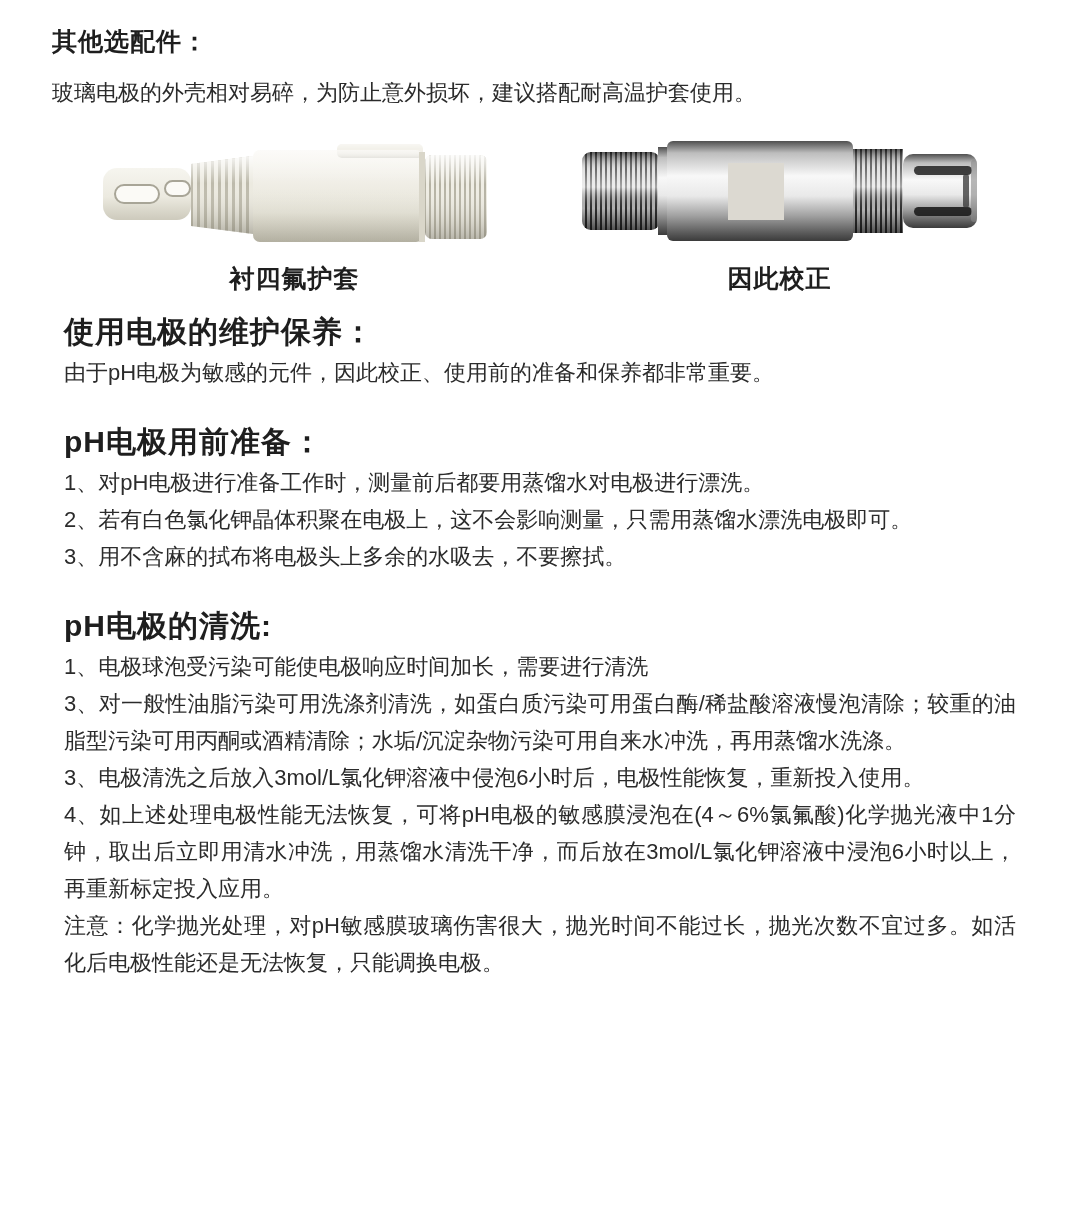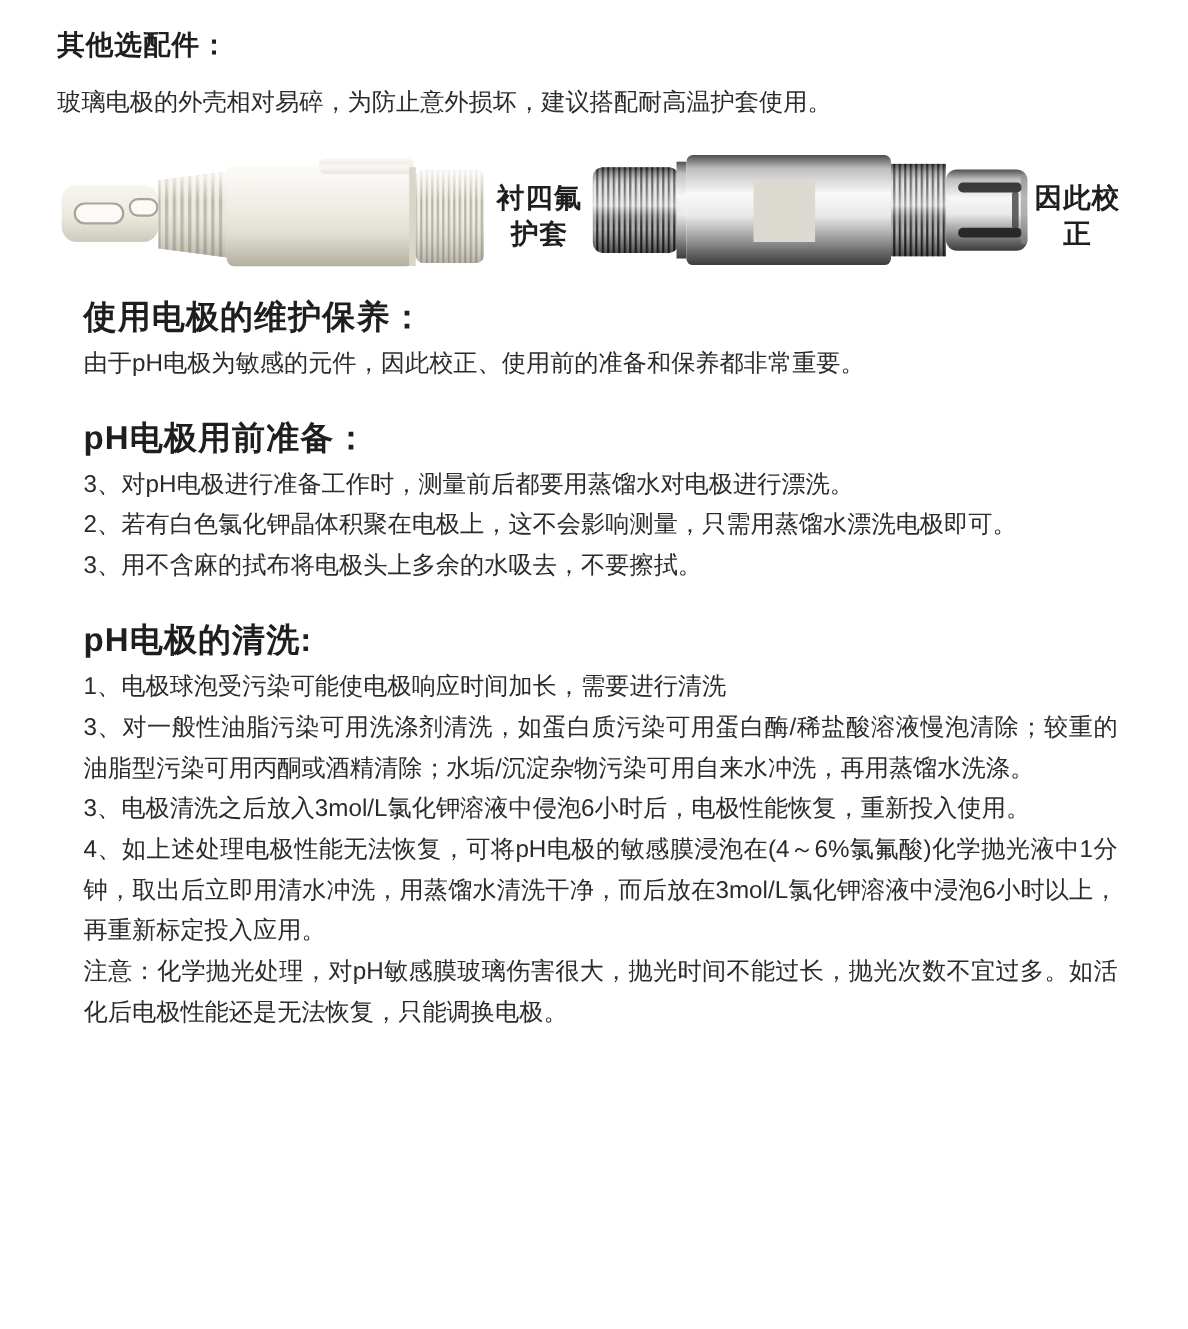--- a/index.html
+++ b/index.html
@@ -33,39 +33,39 @@
     margin: 18px 0 0 0;
   }
   .products-row {
     display: flex;
     margin-top: 20px;
   }
   .product-fig {
     width: 50%;
     margin: 0;
     display: flex;
-    flex-direction: row;
+    flex-direction: column;
     align-items: center;
   }
   .imgbox {
     height: 122px;
     display: flex;
     align-items: center;
     justify-content: center;
   }
   .product-fig figcaption {
     margin-top: 10px;
     font-size: 25px;
     font-weight: 700;
     color: #1e1e1e;
     text-align: center;
     letter-spacing: 1px;
   }
   .sub {
-    margin-left: 24px;
+    margin-left: 12px;
     margin-right: 6px;
   }
   .section-heading {
     font-size: 30px;
     font-weight: 700;
     color: #1e1e1e;
     line-height: 34px;
     margin: 0 0 5px 0;
     letter-spacing: 1px;
   }
@@ -194,21 +194,21 @@
 
   <section class="sub sec-maintenance">
     <h2 class="section-heading">使用电极的维护保养：</h2>
     <p class="body-text">由于pH电极为敏感的元件，因此校正、使用前的准备和保养都非常重要。</p>
   </section>
 
 
   <section class="sub sec-block">
     <h2 class="section-heading">pH电极用前准备：</h2>
     <div class="list">
-      <p class="body-text">3、对pH电极进行准备工作时，测量前后都要用蒸馏水对电极进行漂洗。</p>
+      <p class="body-text">1、对pH电极进行准备工作时，测量前后都要用蒸馏水对电极进行漂洗。</p>
       <p class="body-text">2、若有白色氯化钾晶体积聚在电极上，这不会影响测量，只需用蒸馏水漂洗电极即可。</p>
       <p class="body-text">3、用不含麻的拭布将电极头上多余的水吸去，不要擦拭。</p>
     </div>
   </section>
 
   <section class="sub sec-block">
     <h2 class="section-heading">pH电极的清洗:</h2>
     <div class="list">
       <p class="body-text">1、电极球泡受污染可能使电极响应时间加长，需要进行清洗</p>
       <p class="body-text">3、对一般性油脂污染可用洗涤剂清洗，如蛋白质污染可用蛋白酶/稀盐酸溶液慢泡清除；较重的油脂型污染可用丙酮或酒精清除；水垢/沉淀杂物污染可用自来水冲洗，再用蒸馏水洗涤。</p>

